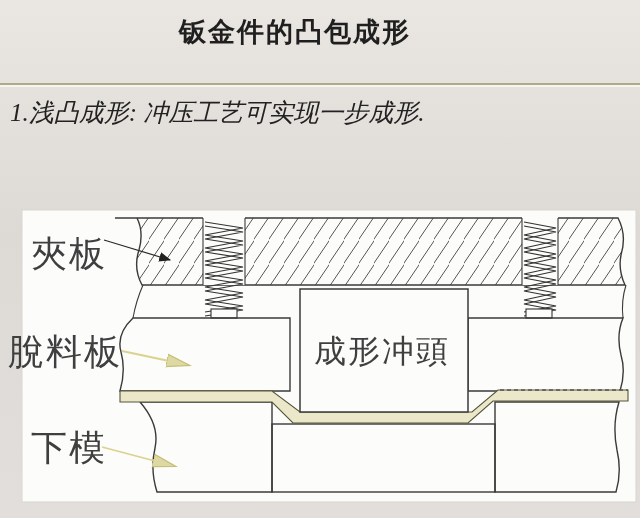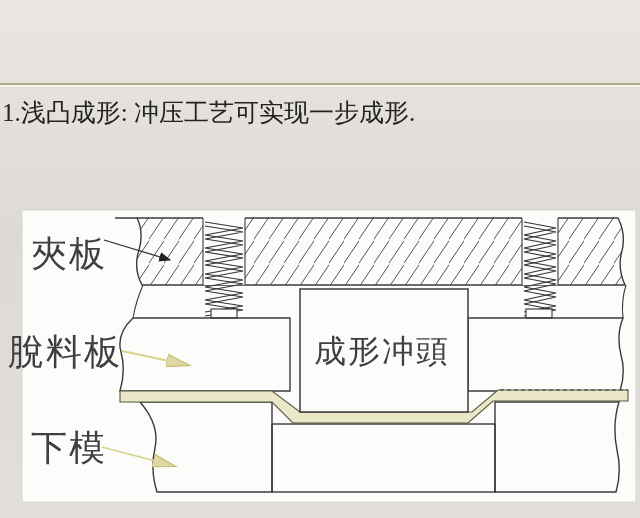--- a/index.html
+++ b/index.html
@@ -18,43 +18,44 @@
   .title{
     position:absolute; top:14px; left:0; width:590px;
     text-align:center; font-size:27px; font-weight:bold; color:var(--text);
     letter-spacing:2px;
   }
   .rule{
     position:absolute; top:83px; left:0; width:640px; height:0;
     border-top:2px solid var(--rule-dark); border-bottom:2px solid var(--rule-light);
   }
   .bodyline{
-    position:absolute; top:96px; left:2px; width:630px;
+    position:absolute; top:96px; left:10px; width:630px;
     font-family:"Liberation Serif","DejaVu Serif",serif;
-    font-size:25px; color:#222;
+    font-size:25px; color:#222;font-style:italic;
   }
   svg{position:absolute; left:0; top:0;}
   .pdark{stroke:var(--hatch-dark); stroke-width:1;}
   .plight{stroke:var(--hatch-light); stroke-width:1.2;}
   .ol{stroke:var(--outline); stroke-width:1.4; fill:none;}
   .olthin{stroke:var(--outline); stroke-width:1.1; fill:none;}
   .white{fill:var(--panel);}
   .spring{stroke:#333; stroke-width:1.2; fill:none;}
   .cjklabel{
     font-family:"Liberation Serif","DejaVu Serif",serif;
     fill:#3f3f3f; letter-spacing:2px;
   }
   .yarrow{stroke:var(--arrow-yellow); stroke-width:1.8; fill:none;}
   .barrow{stroke:#2a2a2a; stroke-width:1.2; fill:none;}
 </style>
 </head>
 <body>
 
 <div class="page">
 
+  <div class="title">钣金件的凸包成形</div>
   <div class="rule"></div>
   <div class="bodyline">1.浅凸成形: 冲压工艺可实现一步成形.</div>
 
   <svg width="640" height="518" viewBox="0 0 640 518">
     <defs>
       <pattern id="hDark" width="15" height="24" patternUnits="userSpaceOnUse">
         <path d="M-2,26 L17,-2" class="pdark"></path>
       </pattern>
       <pattern id="hLight1" width="24" height="15" patternUnits="userSpaceOnUse">
         <path d="M-2,16 L26,-1" class="plight"></path>

